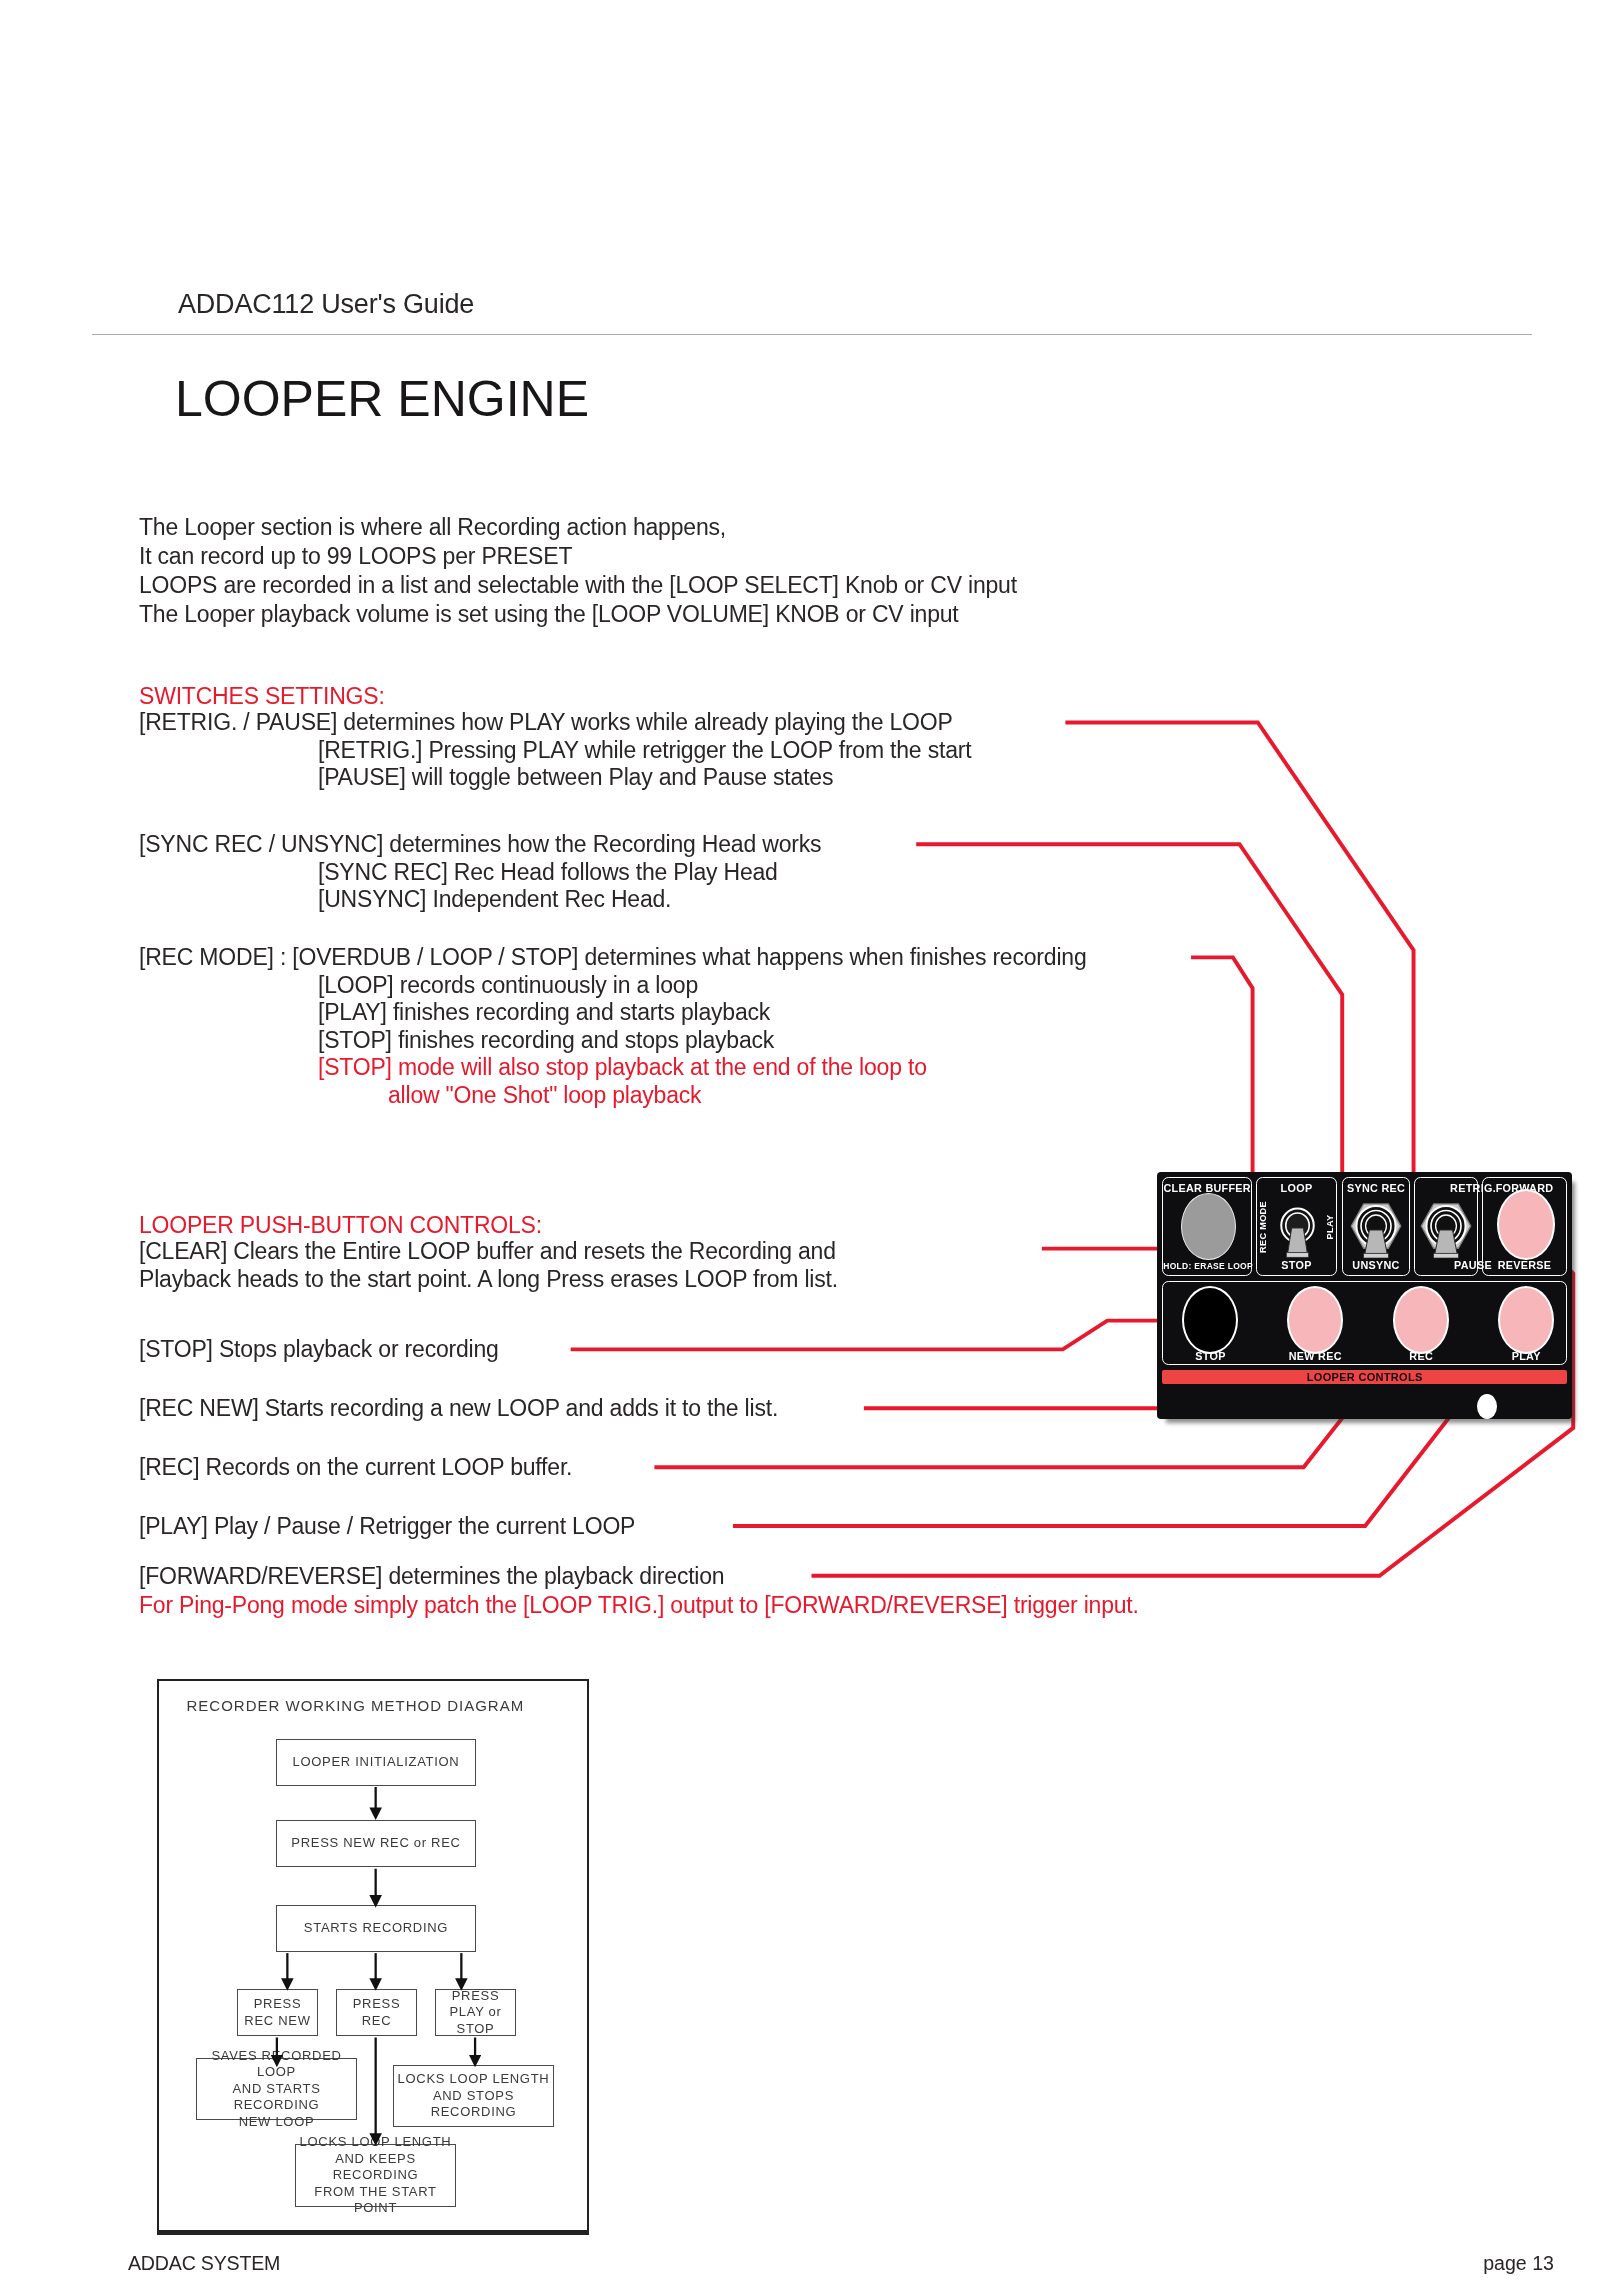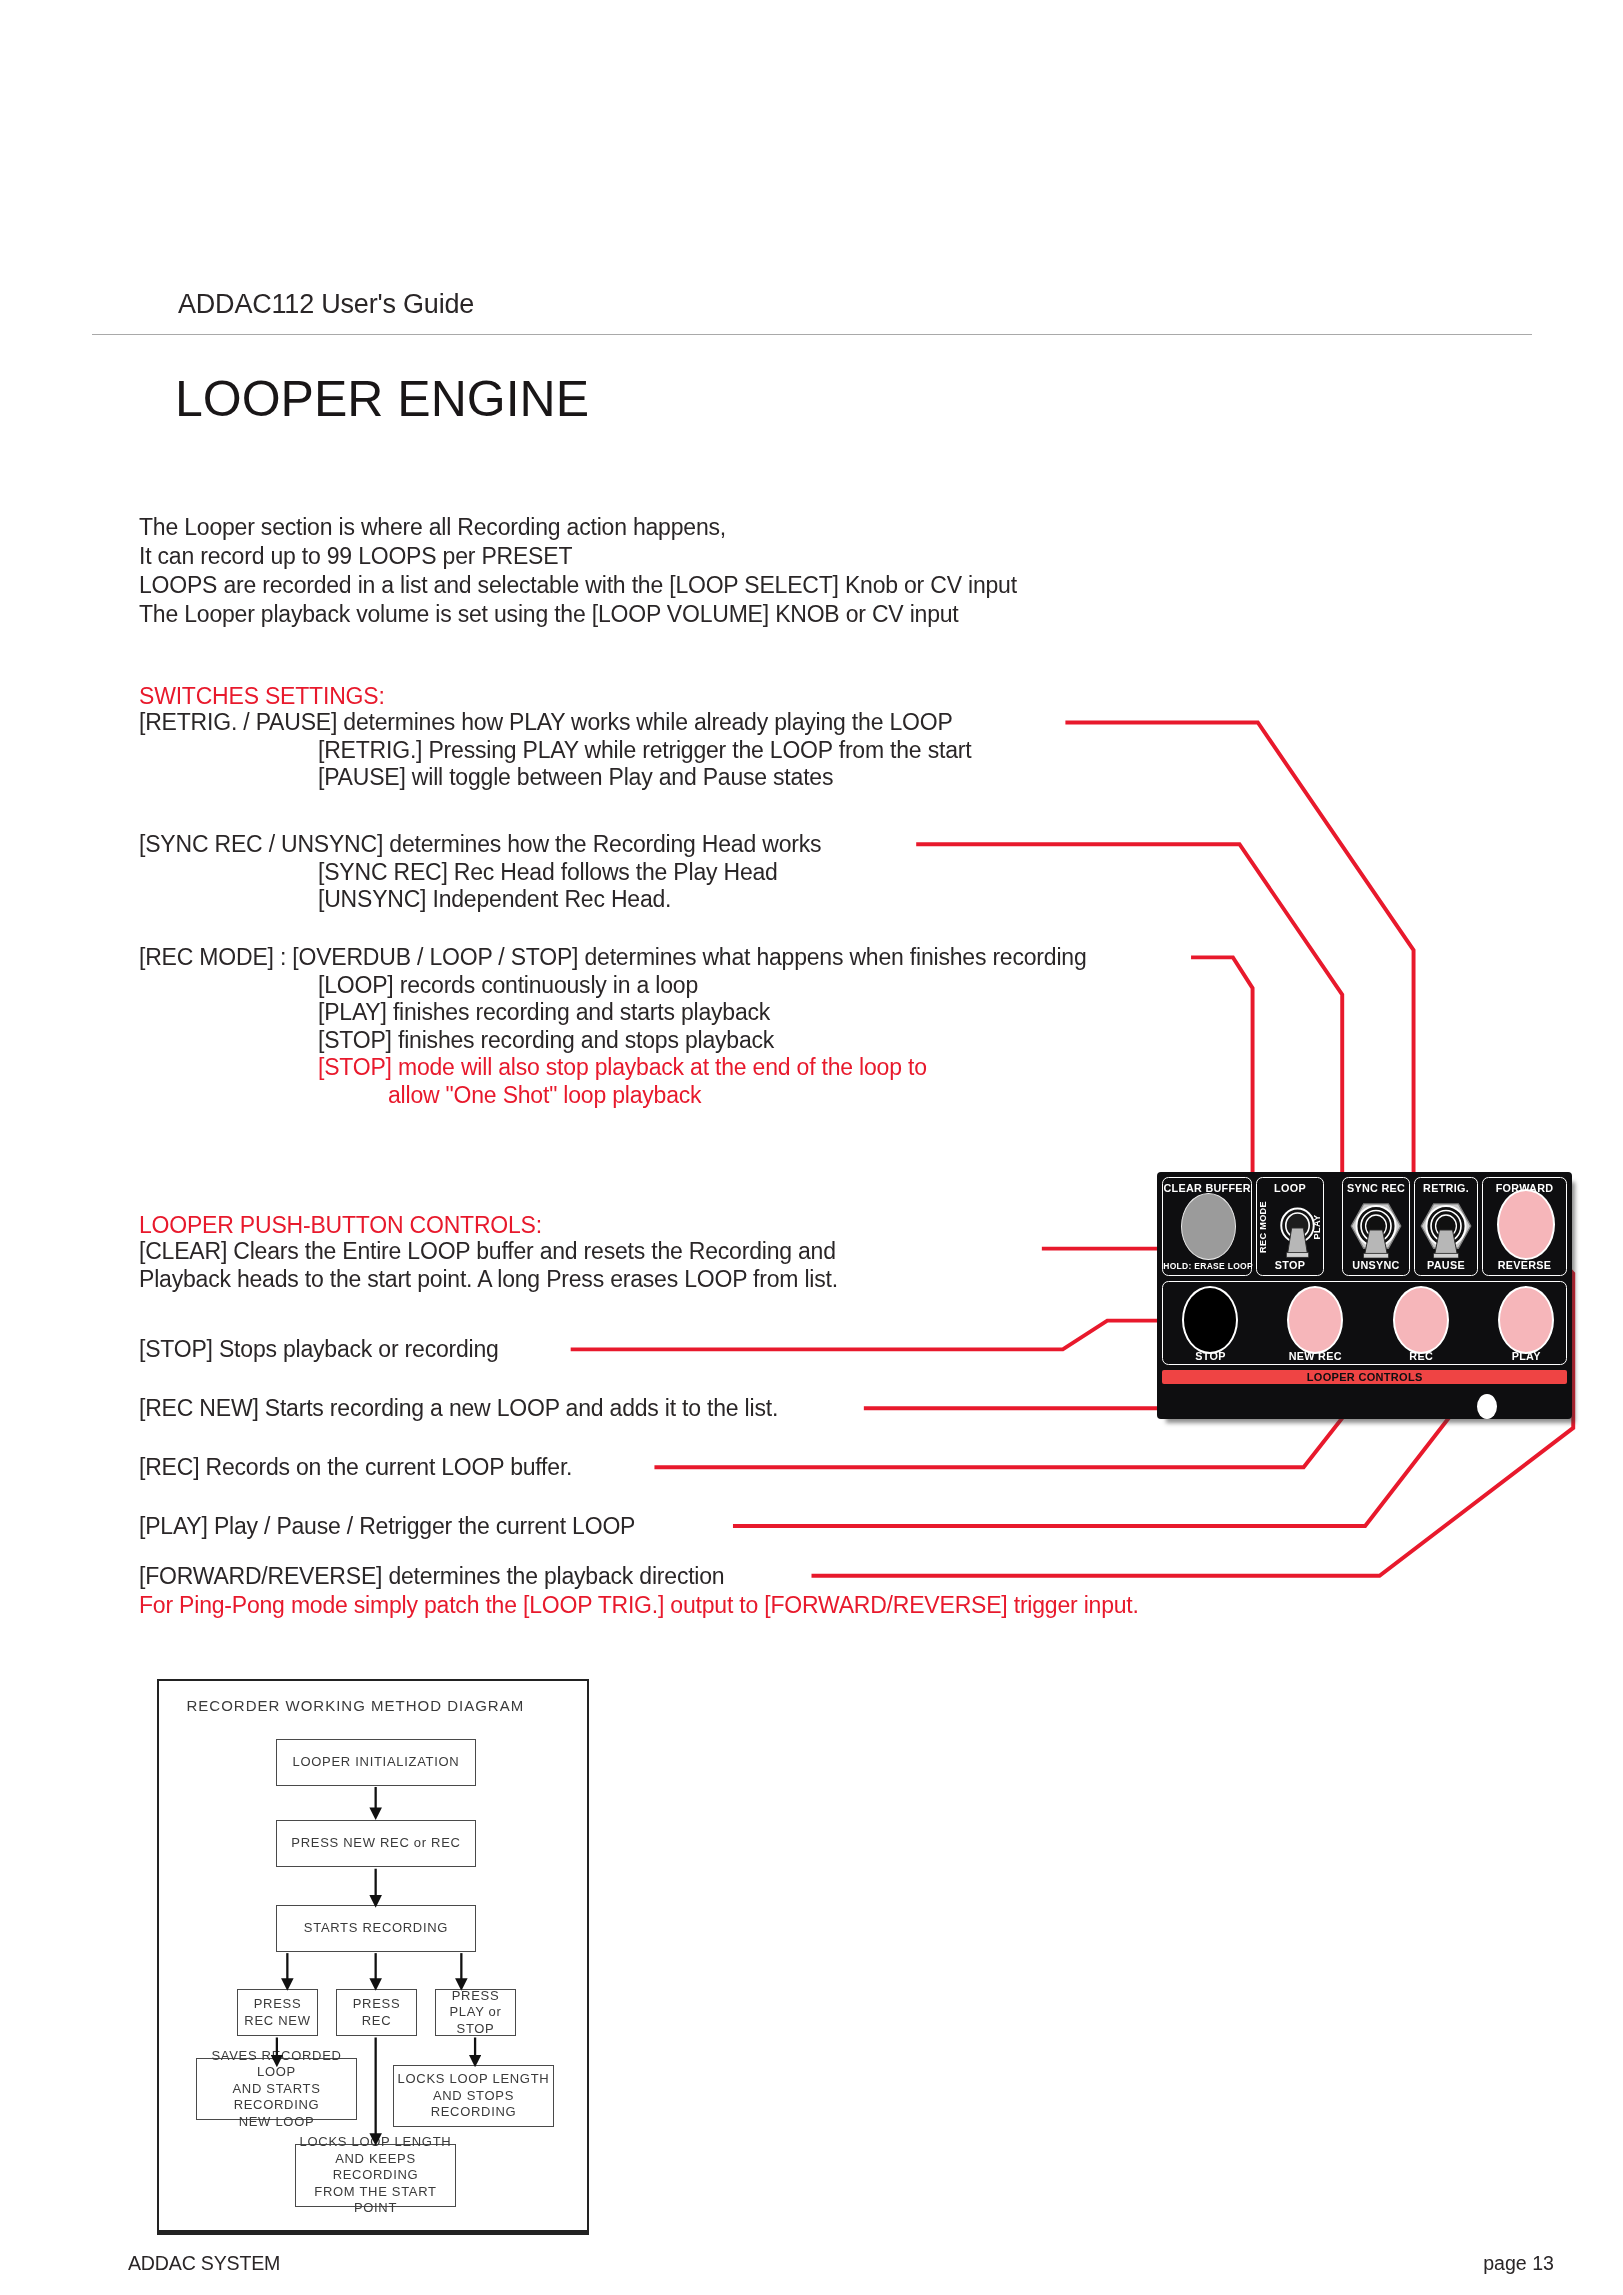--- a/index.html
+++ b/index.html
@@ -30,23 +30,23 @@
   #rec-block{left:139px;top:1454px;}
   #play-block{left:139px;top:1513px;}
   #forward-block{left:139px;top:1562px;line-height:29px;}
   
   #connector-layer{left:0;top:0;width:1623px;height:2295px;pointer-events:none;}
   
   #panel{left:1157px;top:1172px;width:415px;height:247px;background:#0e0e10;border-radius:3.9px;
          box-shadow:5.9px 7.2px 4.6px -3.3px rgba(50,50,50,.55);}
   .psec{position:absolute;top:5.2px;height:99px;border:1.3px solid #ffffff;border-radius:6.5px;box-sizing:border-box;}
   #sec-clear{left:5.2px;width:90px;}
-  #sec-recmode{left:99px;width:68px;}
+  #sec-recmode{left:99px;width:81px;}
   #sec-sync{left:185px;width:68px;}
-  #sec-retrig{left:257px;width:64px;}
+  #sec-retrig{left:257px;width:64px;padding-left:27px;}
   #sec-direction{left:325px;width:85px;}
   .sec-top,.sec-bot{position:absolute;width:100%;text-align:center;color:#fff;font-weight:bold;
         font-size:10.8px;letter-spacing:0.3px;white-space:nowrap;}
   .sec-top{top:3.9px;} .sec-bot{bottom:3.9px;}
   .sec-bot.small{font-size:8.5px;}
   .side-label{position:absolute;top:50%;color:#fff;font-weight:bold;font-size:9.2px;letter-spacing:0.3px;
         writing-mode:vertical-rl;transform:translateY(-50%) rotate(180deg);white-space:nowrap;}
   .side-label.left{left:1.3px;} .side-label.right{right:1.3px;}
   .ell{position:absolute;border-radius:50%;box-sizing:border-box;}
   #clear-button{left:17.7px;top:15px;width:55px;height:67px;background:#9b9b9b;border:1.3px solid #e8e8e8;}

